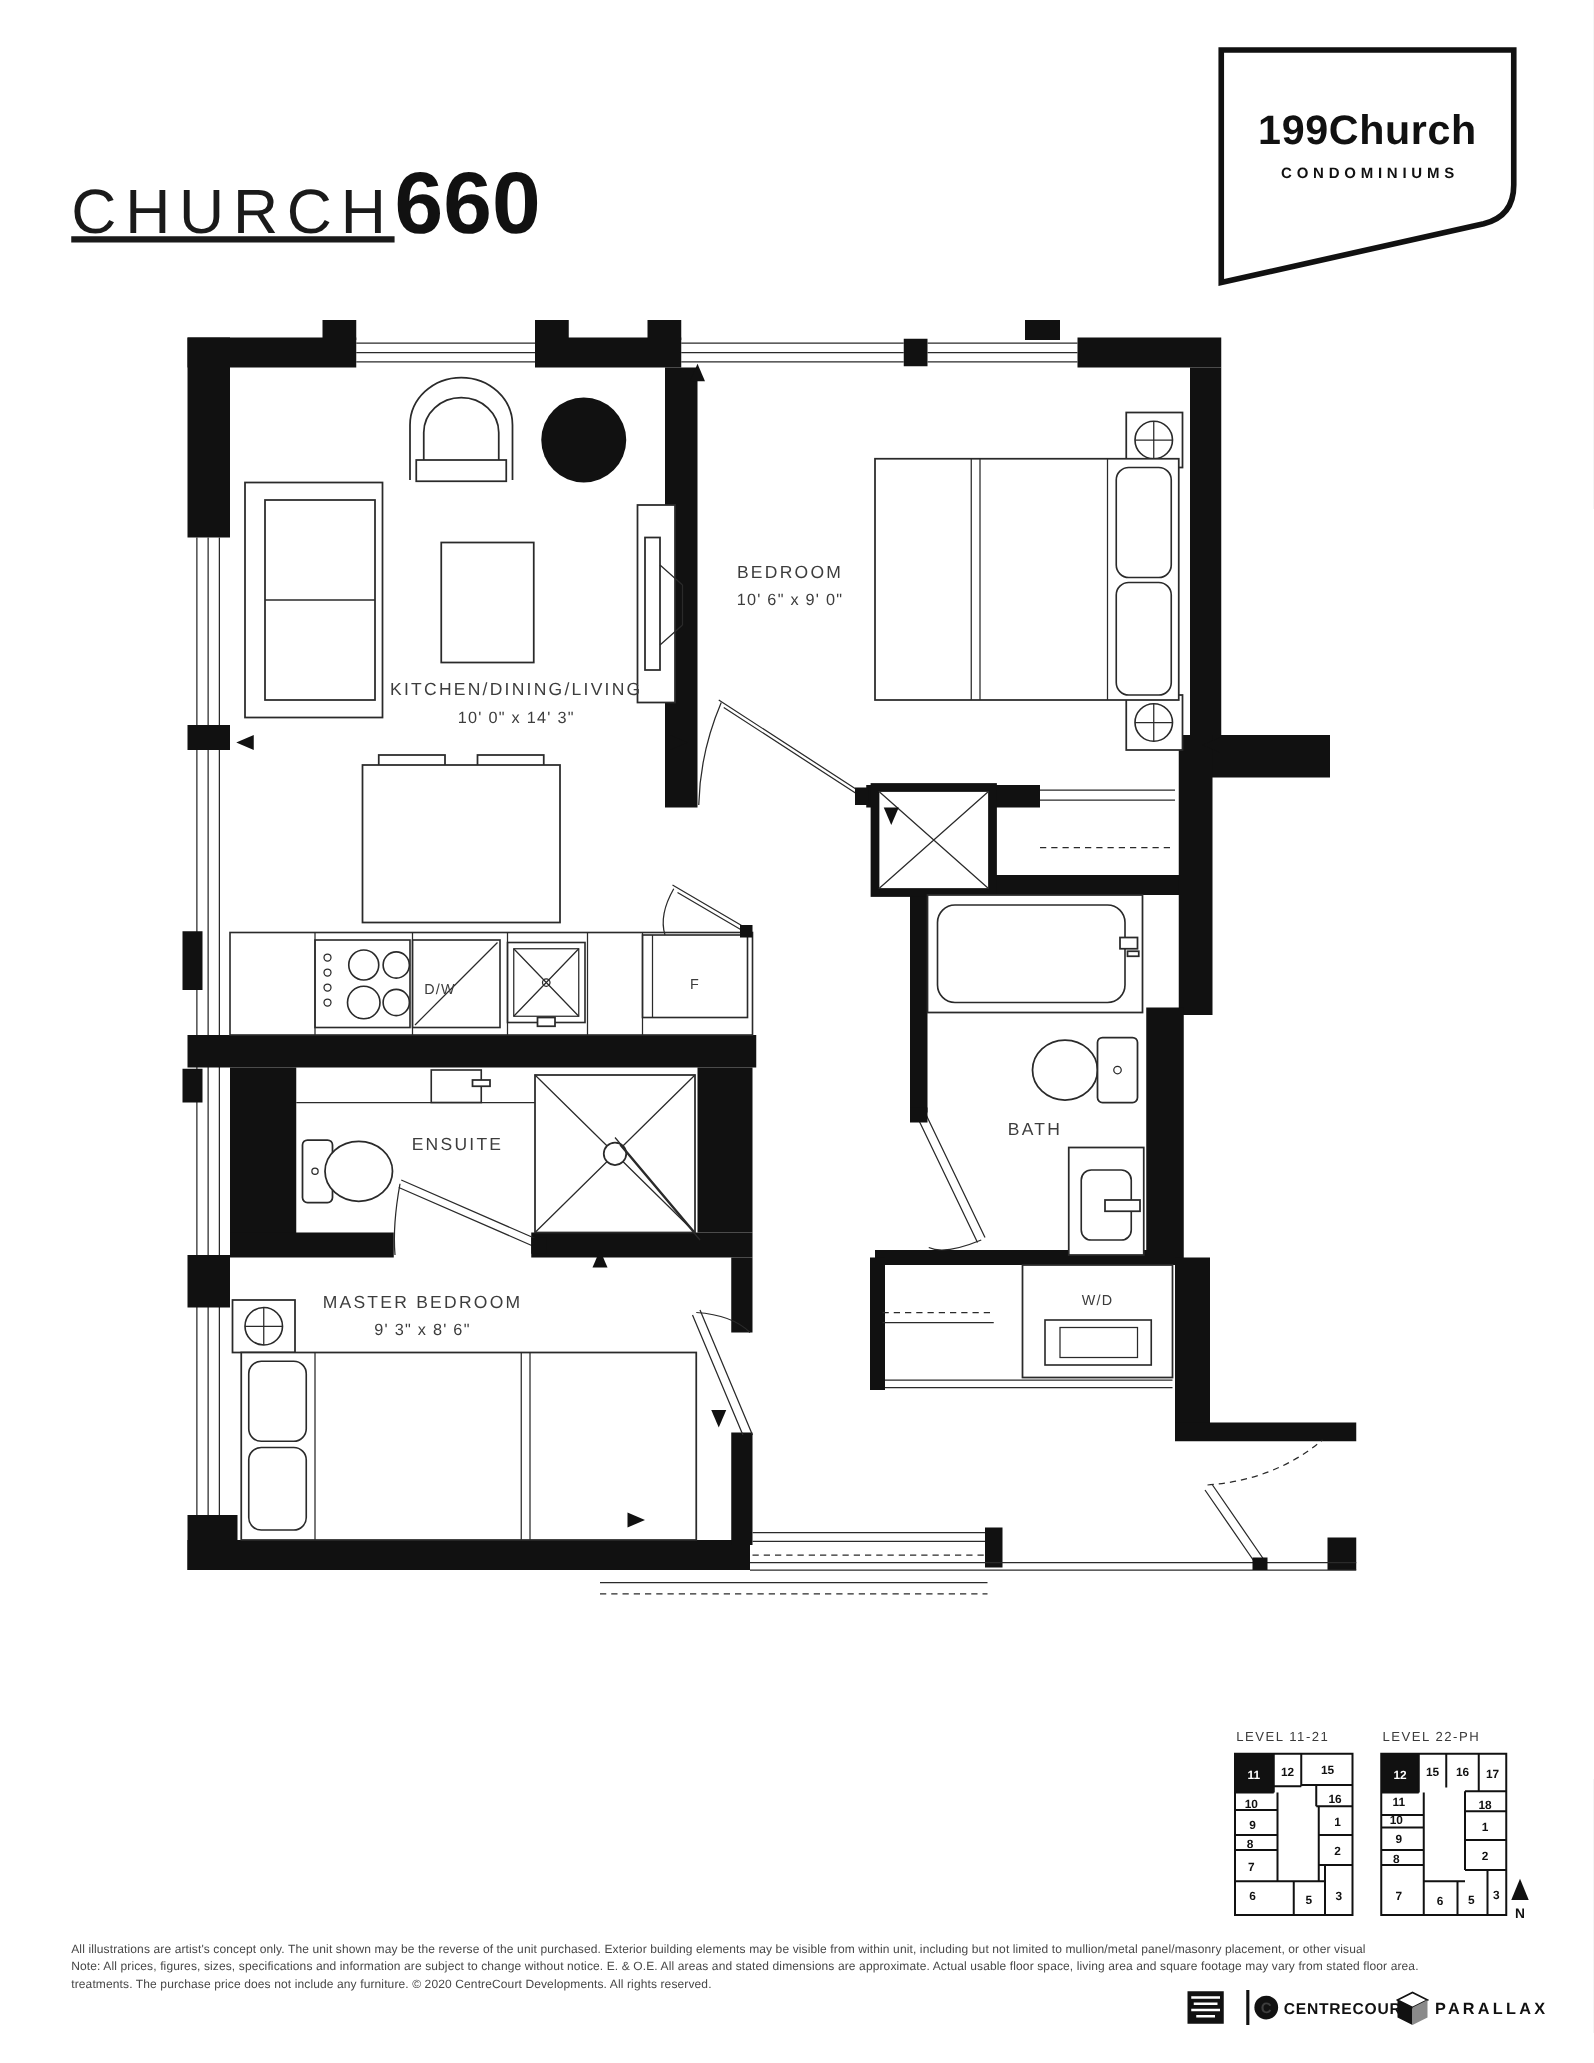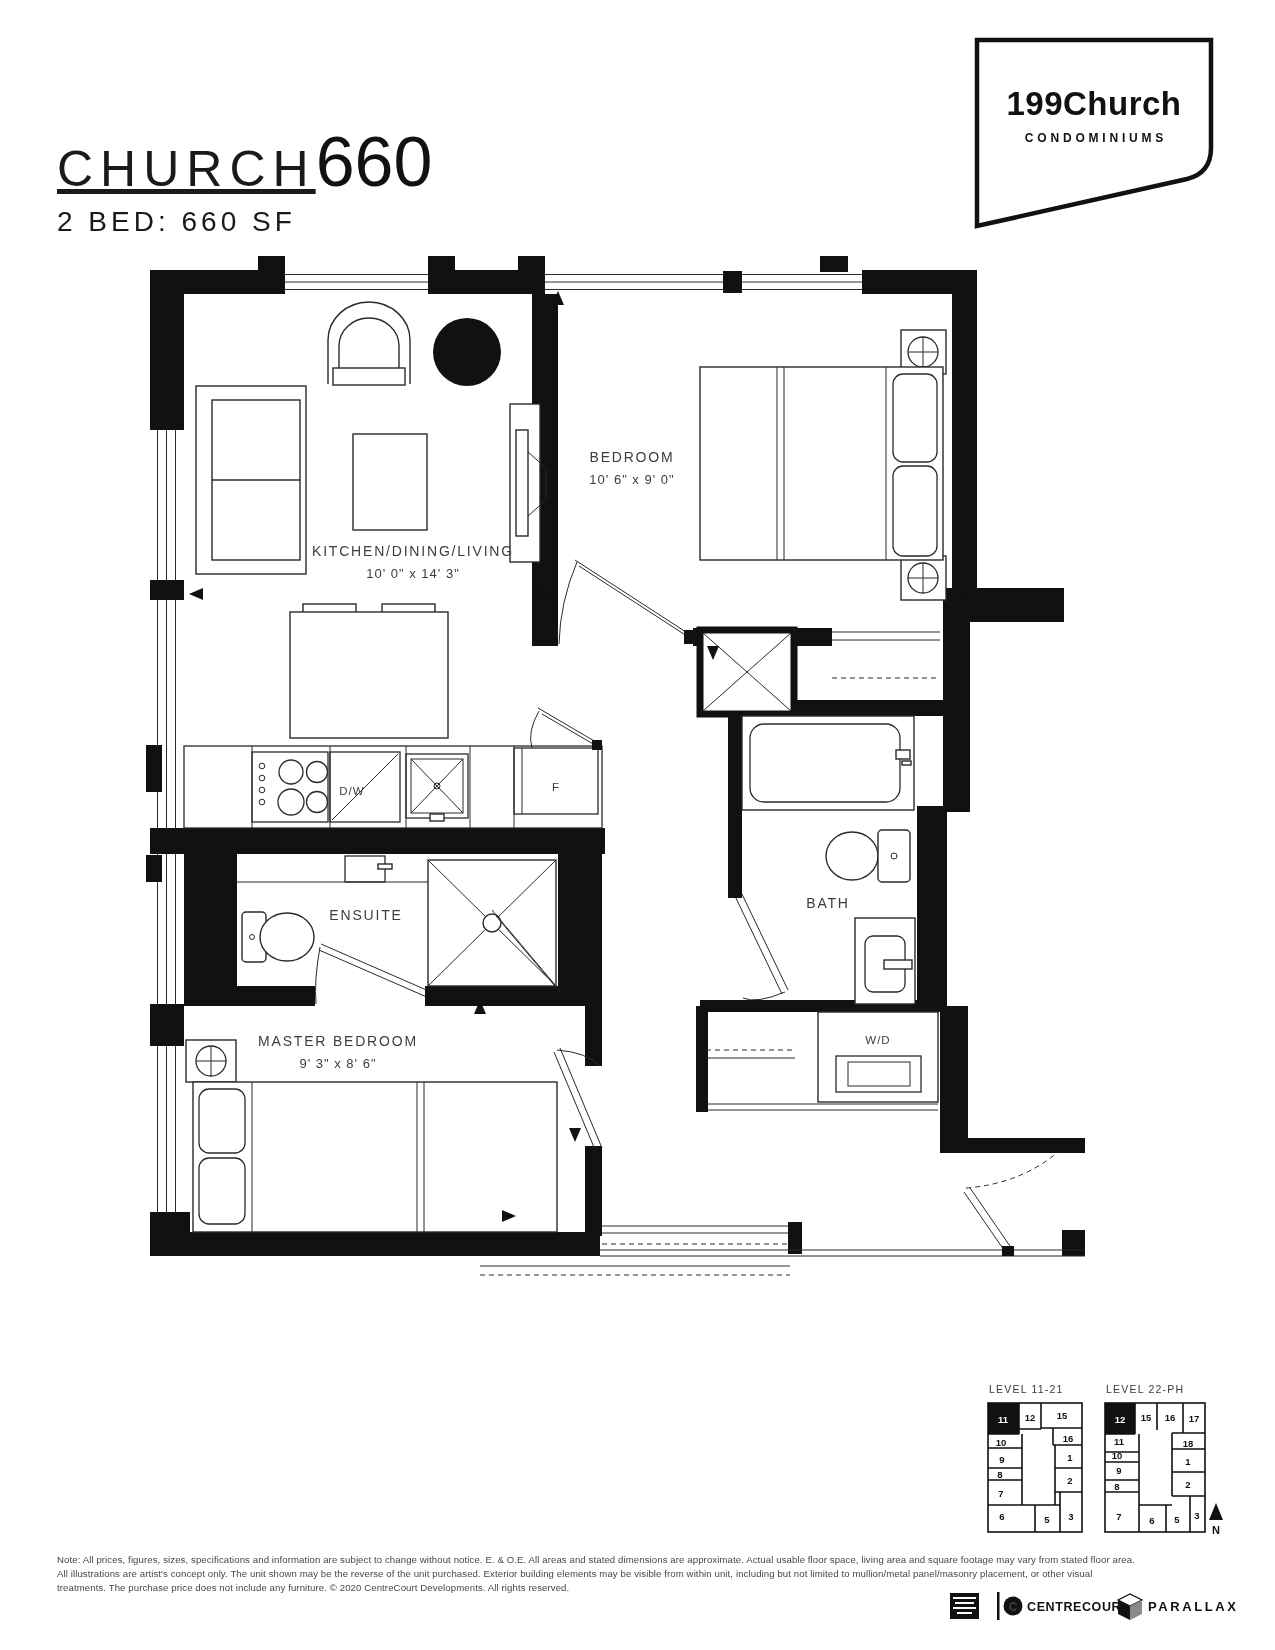--- a/index.html
+++ b/index.html
@@ -2,21 +2,21 @@
 <html><head>
 <meta charset="utf-8">
 <style>
   html,body{margin:0;padding:0;background:#e8e8e8;}
   #page{position:relative;width:1275px;height:1650px;background:#ffffff;overflow:hidden;
         font-family:"Liberation Sans",sans-serif;}
   #drawing{position:absolute;left:0;top:0;width:1275px;height:1650px;}
   
   .title-block{position:absolute;left:57px;top:122px;white-space:nowrap;color:#111;}
   .title-light{font-size:50px;font-weight:300;letter-spacing:7px;color:#1a1a1a;text-decoration:underline;}
-  .title-bold{font-size:70px;font-weight:400;letter-spacing:0px;color:#111;}
+  .title-bold{font-size:70px;font-weight:700;letter-spacing:0px;color:#111;}
   .subtitle{font-size:28px;font-weight:400;letter-spacing:4px;color:#1a1a1a;margin-top:4px;}
   
   .disclaimer{position:absolute;left:57px;top:1553px;width:1175px;color:#474747;
               font-size:9.6px;line-height:14px;letter-spacing:0.1px;}
   .disclaimer div{white-space:nowrap;}
   
   text{font-family:"Liberation Sans",sans-serif;fill:#3d3d3d;}
   .room-name{font-size:14px;letter-spacing:1.8px;}
   .room-dims{font-size:13px;letter-spacing:1px;}
   .fixture{font-size:11.5px;letter-spacing:1px;}
@@ -36,21 +36,20 @@
   .kpline{stroke:#111;stroke-width:1.6;fill:none;}
   .arrow{fill:#111;}
 </style>
 </head>
 <body>
 
 <div id="page">
 
   <div class="title-block">
     <span class="title-light">CHURCH</span><span class="title-bold">660</span>
-    <div class="subtitle">2 BED: 660 SF</div>
   </div>
 
   <svg id="drawing" viewBox="0 0 1275 1650">
 
     <g>
       <path d="M977,40 H1211 V148 Q1211,173 1187,179 L977,226 Z" fill="#fff" stroke="#111" stroke-width="4.5"></path>
       <text class="logo-name" x="1094" y="115" text-anchor="middle">199Church</text>
       <text class="logo-tag" x="1096" y="142" text-anchor="middle">CONDOMINIUMS</text>
     </g>
 
@@ -375,18 +374,18 @@
       <g>
         <polygon points="1118,1600 1130,1594 1142,1600 1130,1606" fill="#fff" stroke="#111" stroke-width="1.3"></polygon>
         <polygon points="1118,1600 1130,1606 1130,1620 1118,1614" fill="#111"></polygon>
         <polygon points="1142,1600 1130,1606 1130,1620 1142,1614" fill="#8a8a8a"></polygon>
       </g>
       <text class="brand-px" x="1148" y="1611">PARALLAX</text>
     </g>
   </svg>
 
   <div class="disclaimer">
+    <div>All illustrations are artist's concept only. The unit shown may be the reverse of the unit purchased. Exterior building elements may be visible from within unit, including but not limited to mullion/metal panel/masonry placement, or other visual</div>
     <div>Note: All prices, figures, sizes, specifications and information are subject to change without notice. E. &amp; O.E. All areas and stated dimensions are approximate. Actual usable floor space, living area and square footage may vary from stated floor area.</div>
-    <div>All illustrations are artist's concept only. The unit shown may be the reverse of the unit purchased. Exterior building elements may be visible from within unit, including but not limited to mullion/metal panel/masonry placement, or other visual</div>
     <div>treatments. The purchase price does not include any furniture. © 2020 CentreCourt Developments. All rights reserved.</div>
   </div>
 
 </div>
 
 </body></html>

